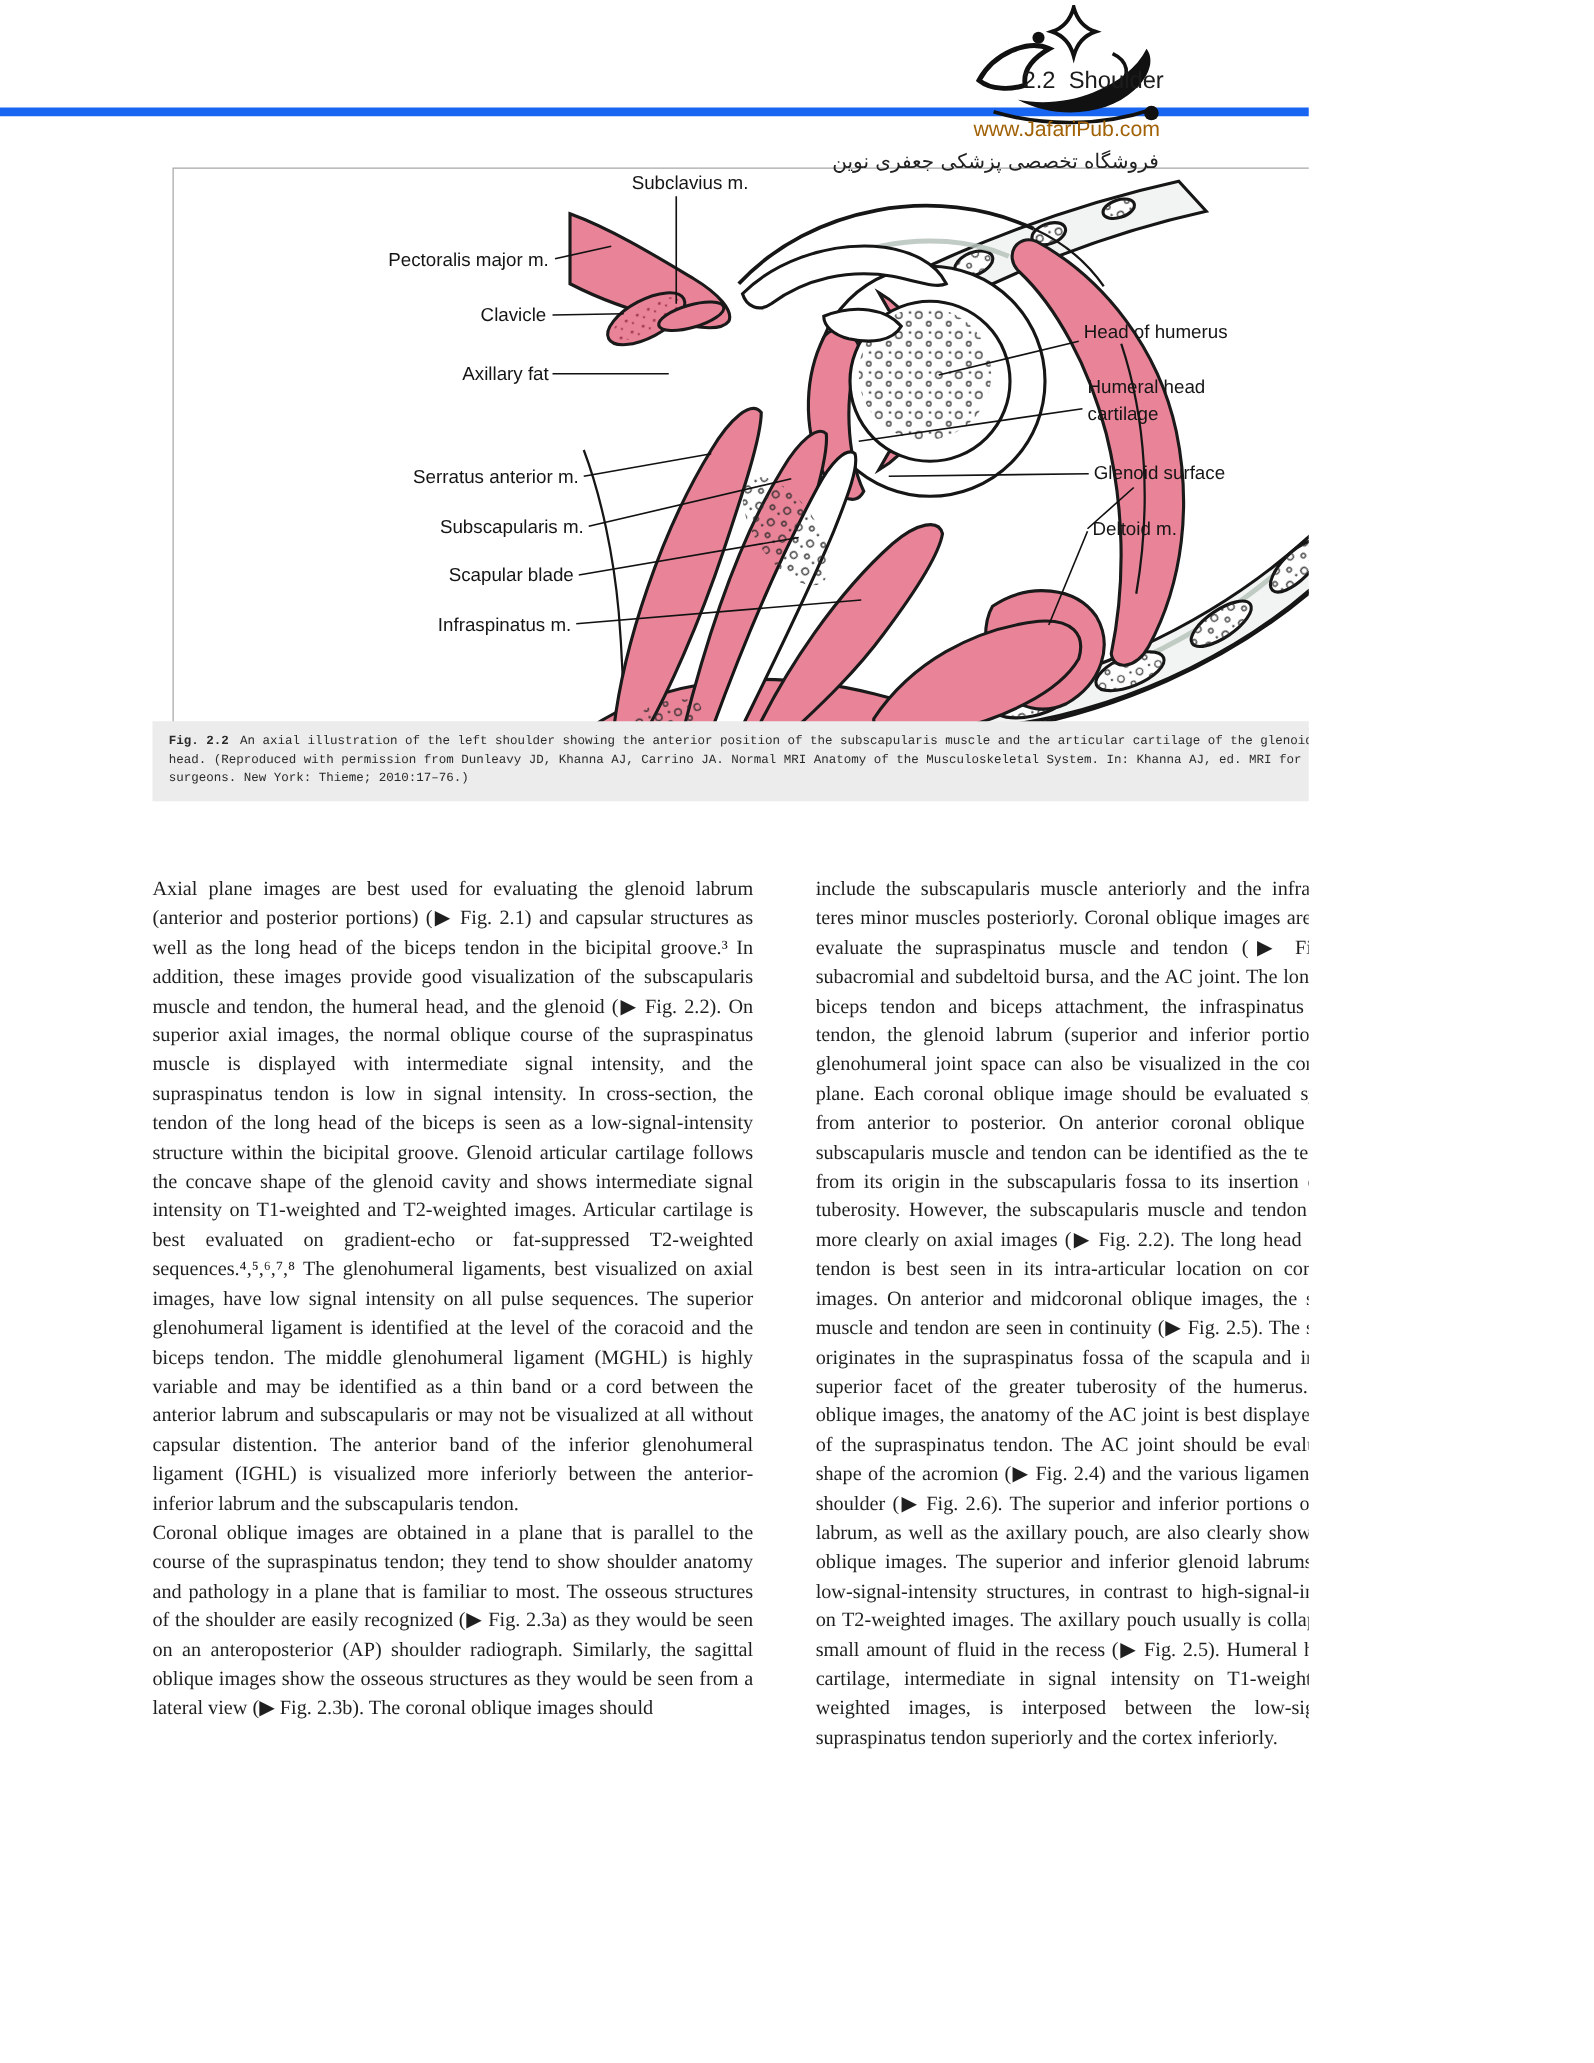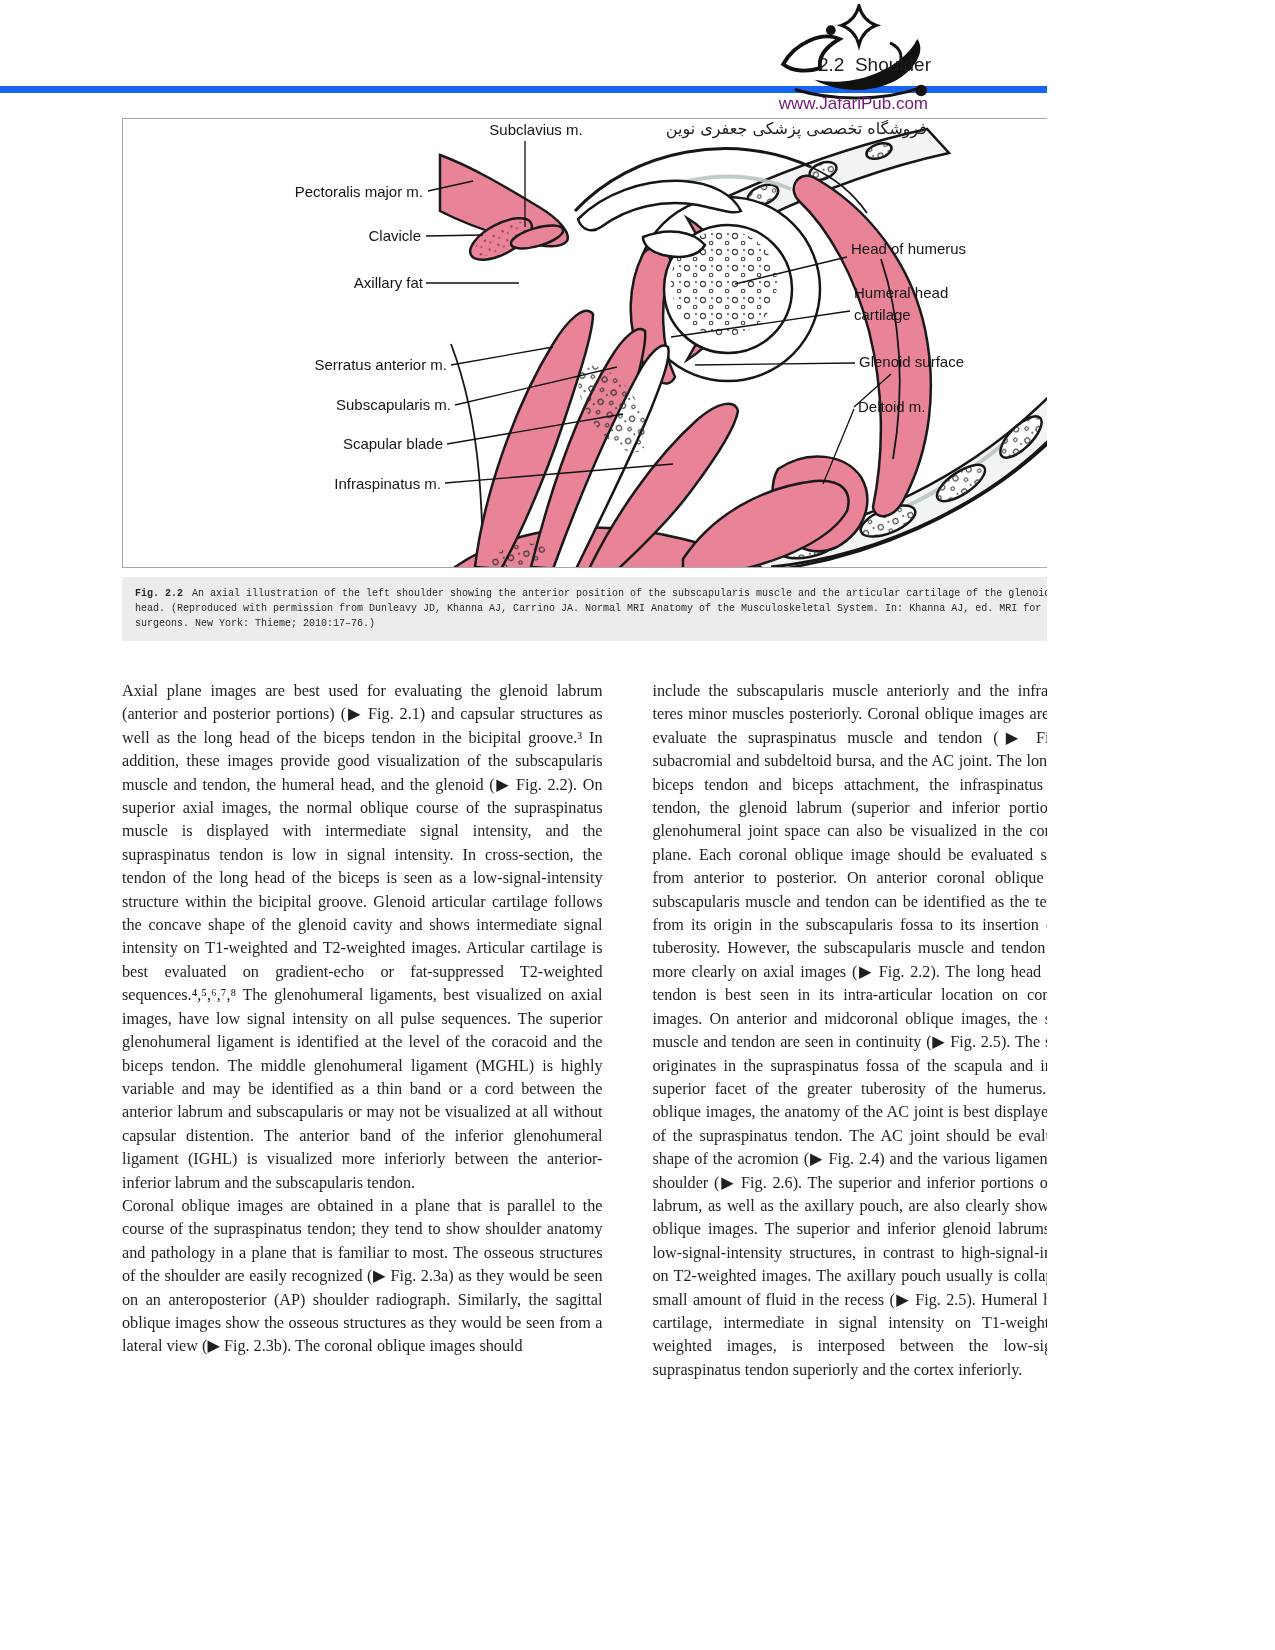--- a/index.html
+++ b/index.html
@@ -4,43 +4,43 @@
 <style>
   html,body{margin:0;padding:0;background:#fff;}
   .page{position:relative;width:1047px;height:1650px;background:#fff;overflow:hidden;
         font-family:"Liberation Serif",serif;color:#1f1f1f;}
   
   .rule{position:absolute;top:86px;left:0;width:1152px;height:7px;background:var(--rule-blue,#1865f2);z-index:1;}
   .logo{position:absolute;top:4px;right:104px;width:170px;height:102px;z-index:2;}
   .running-head{position:absolute;top:54px;right:116px;z-index:3;font-family:"Liberation Sans",sans-serif;
         font-size:19px;color:#1c1c1c;white-space:pre-wrap;}
   .site{position:absolute;top:94px;right:119px;z-index:3;font-family:"Liberation Sans",sans-serif;
-        font-size:17px;color:#701a75;}
+        font-size:17px;color:#a16207;}
   .fa-line{position:absolute;top:119px;right:120px;z-index:3;font-family:"DejaVu Sans",sans-serif;
         font-size:16px;color:#222;direction:rtl;}
   
   .figbox{position:absolute;top:118px;left:122px;width:1033px;height:450px;border:1px solid #a8a8a8;
-        background:#fff;box-sizing:border-box;margin:0;}
+        background:#fff;box-sizing:border-box;margin:16px;}
   .figbox svg{display:block;}
   .muscle{fill:var(--muscle-pink,#e98498);stroke:#1a1a1a;stroke-width:2.5;}
   .bone{fill:#ffffff;stroke:#161616;stroke-width:2.5;}
   .band{fill:#f1f4f2;stroke:#161616;stroke-width:2.5;}
   .outline{fill:none;stroke:#161616;stroke-width:3;}
   .thin{fill:none;stroke:#161616;stroke-width:1.8;}
   .shade{fill:none;stroke:#b7c3bc;stroke-width:4;opacity:.85;}
   .leader{stroke:#111;stroke-width:1.3;fill:none;}
   .lbl{font-family:"Liberation Sans",sans-serif;font-size:15px;fill:#151515;}
   
   .caption{position:absolute;top:577px;left:122px;width:1033px;box-sizing:border-box;margin:0;
         background:var(--caption-bg,#ececec);padding:9px 13px 10px 13px;
         font-family:Liberation Mono, monospace;font-size:10px;line-height:1.5;color:#2a2a2a;}
   .caption b{margin-right:9px;}
   
   .body{position:absolute;top:680px;left:122px;width:1011px;display:flex;gap:50px;}
-  .col{flex:1;min-width:0;}
+  .col{flex:1;min-width:0;margin-top:20px;}
   .col p{margin:0;font-size:16.2px;line-height:23.4px;text-align:justify;}
   .col p.indent{text-indent:1.2em;}
   .col h2{margin:27px 0 15px 0;font-family:"Liberation Sans",sans-serif;font-weight:bold;
         font-size:23px;color:var(--heading-blue,#1879e8);white-space:pre-wrap;letter-spacing:-0.2px;}
   .pageno{position:absolute;top:1583px;left:1196px;font-family:"Liberation Sans",sans-serif;
         font-weight:bold;font-size:16px;color:#1c1c1c;}
 </style>
 </head>
 <body>
 

